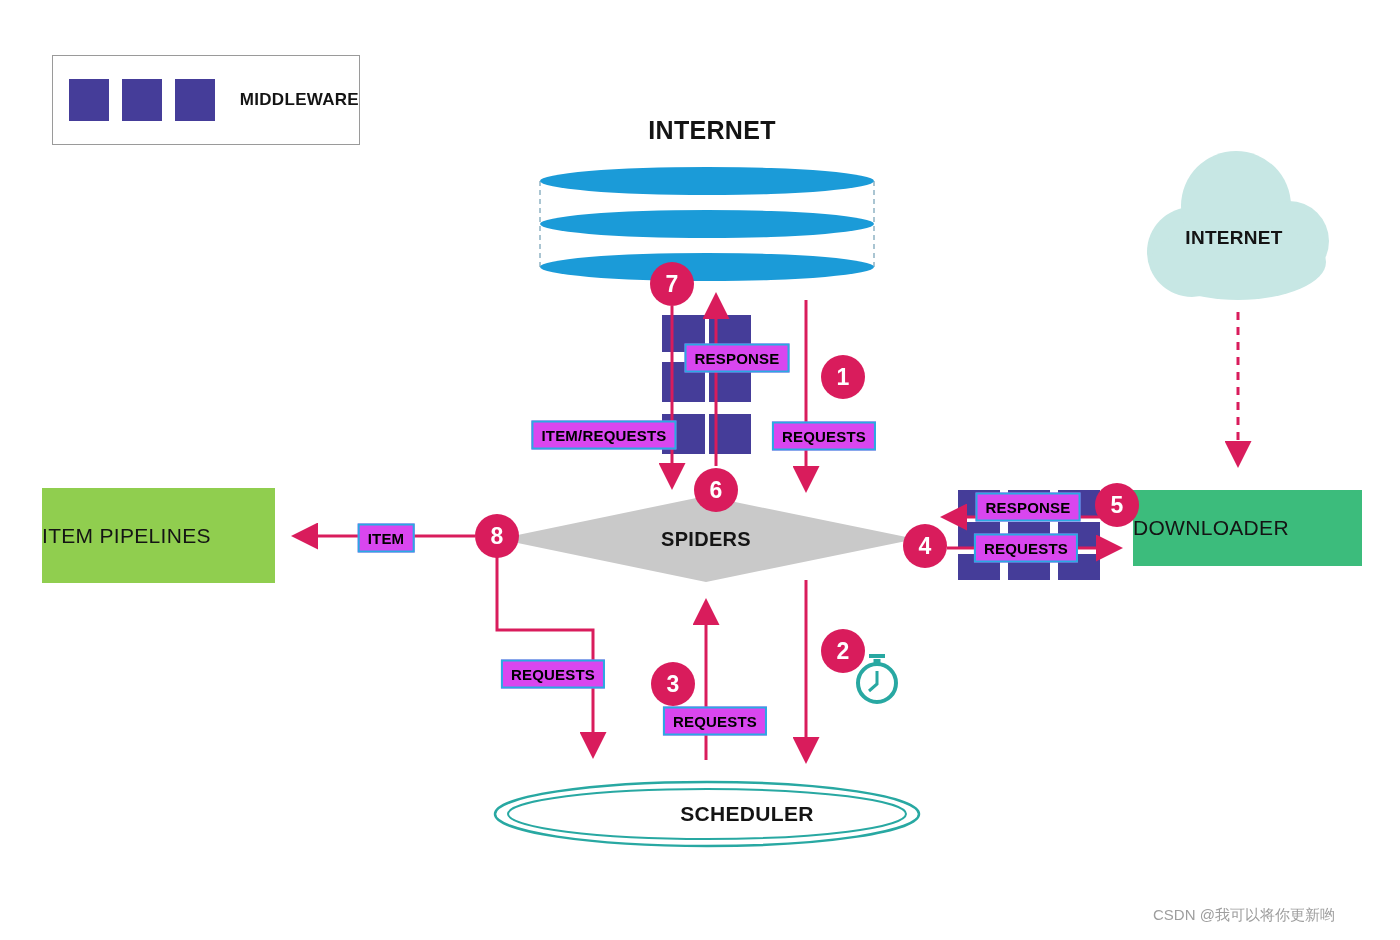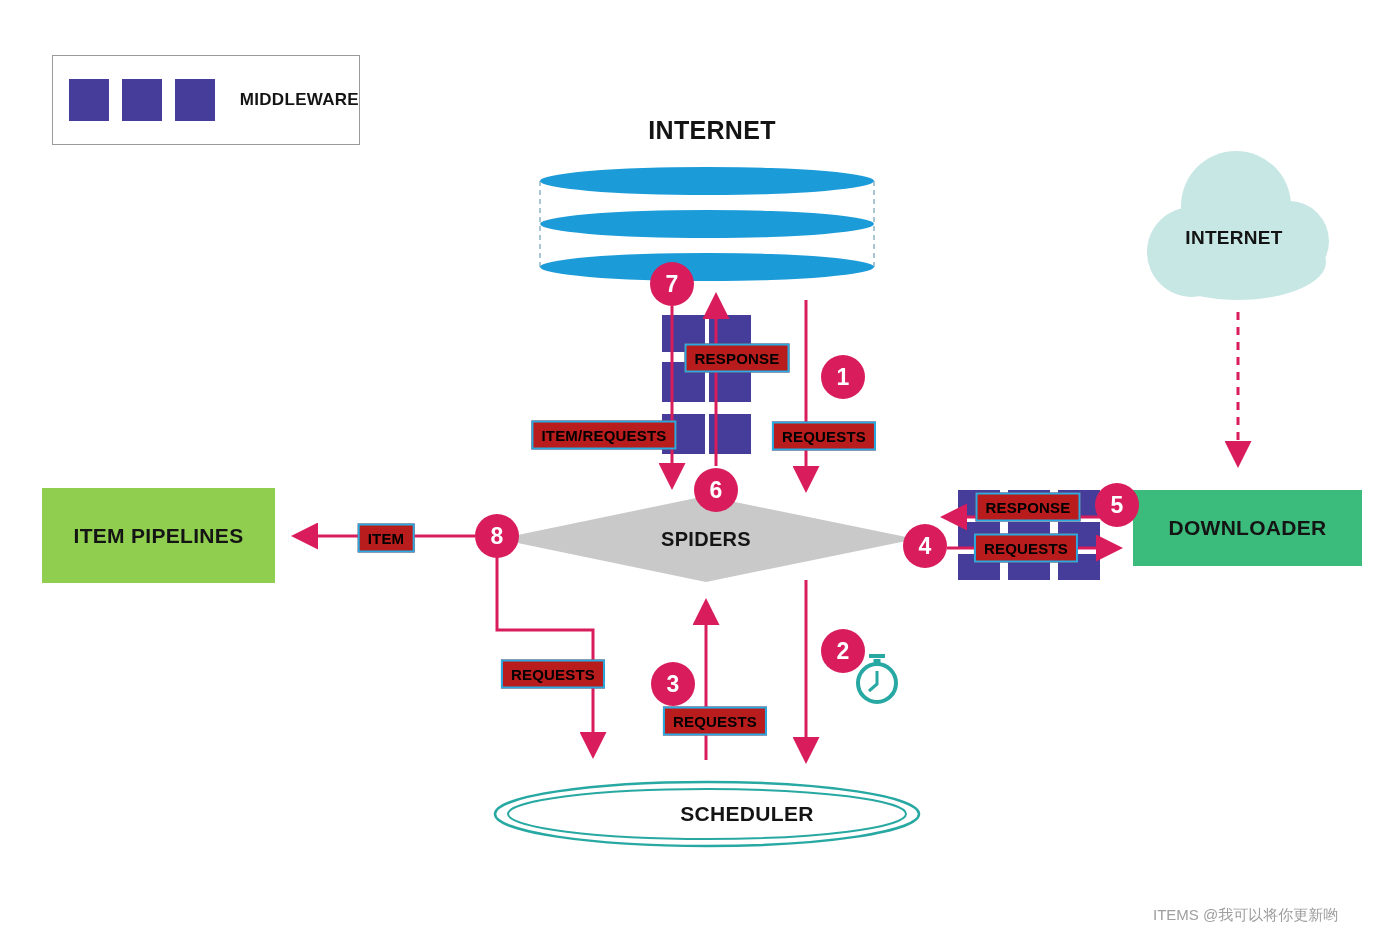--- a/index.html
+++ b/index.html
@@ -2,23 +2,23 @@
 <html><head>
 <meta charset="utf-8">
 <style>
   * { margin:0; padding:0; box-sizing:border-box; }
   html,body { background:#ffffff; }
   body { font-family:"Liberation Sans", sans-serif; }
   .canvas { position:relative; width:1400px; height:940px; background:#fff; overflow:hidden; }
   .abs { position:absolute; }
   .center { transform:translate(-50%,-50%); }
   .node-title { font-weight:700; color:#141414; letter-spacing:0.3px; white-space:nowrap; }
-  .box-node { position:absolute; display:flex; align-items:center; justify-content:center;
-              font-weight:700; font-size:21px; color:#141414; letter-spacing:0.3px; }
-  .flow-label { position:absolute; transform:translate(-50%,-50%); background:#b91c1c;
+  .box-node { position:absolute; display:flex; align-items:center; 
+              font-weight:400; font-size:21px; color:#141414; letter-spacing:0.3px; }
+  .flow-label { position:absolute; transform:translate(-50%,-50%); background:#d946ef;
                 border:2px solid #29ABE2; color:#000; font-weight:700; font-size:15px;
                 line-height:1; padding:5px 8px; white-space:nowrap; letter-spacing:0.2px; }
   .step { position:absolute; transform:translate(-50%,-50%); width:44px; height:44px;
           border-radius:50%; background:#D91C5C; color:#fff; font-weight:700; font-size:23px;
           display:flex; align-items:center; justify-content:center; }
   .legend { border:1px solid #9a9a9a; background:#fff; display:flex; align-items:center;
             padding-left:16px; }
   .legend .sq { width:42px; height:42px; background:#453D99; margin-right:13px; }
   .legend-label { font-weight:700; font-size:17px; color:#141414; margin-left:12px; letter-spacing:0.3px; }
   .watermark { color:#9E9E9E; font-size:15px; white-space:nowrap; }
@@ -131,15 +131,15 @@
 
   <div class="step" style="left:843px; top:377px;">1</div>
   <div class="step" style="left:843px; top:651px;">2</div>
   <div class="step" style="left:673px; top:684px;">3</div>
   <div class="step" style="left:925px; top:546px;">4</div>
   <div class="step" style="left:1117px; top:505px;">5</div>
   <div class="step" style="left:716px; top:490px;">6</div>
   <div class="step" style="left:672px; top:284px;">7</div>
   <div class="step" style="left:497px; top:536px;">8</div>
 
-  <div class="abs watermark" style="left:1153px; top:906px;">ITEMS @我可以将你更新哟</div>
+  <div class="abs watermark" style="left:1153px; top:906px;">CSDN @我可以将你更新哟</div>
 
 </div>
 
 </body></html>

